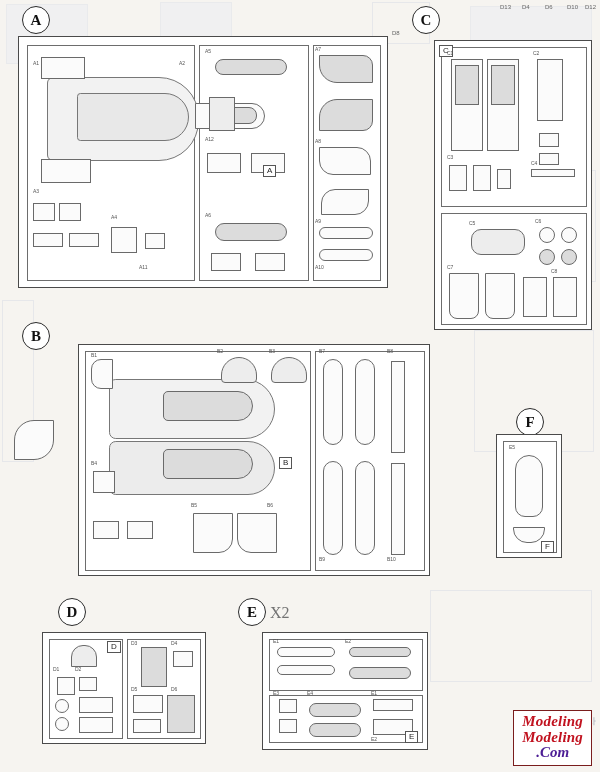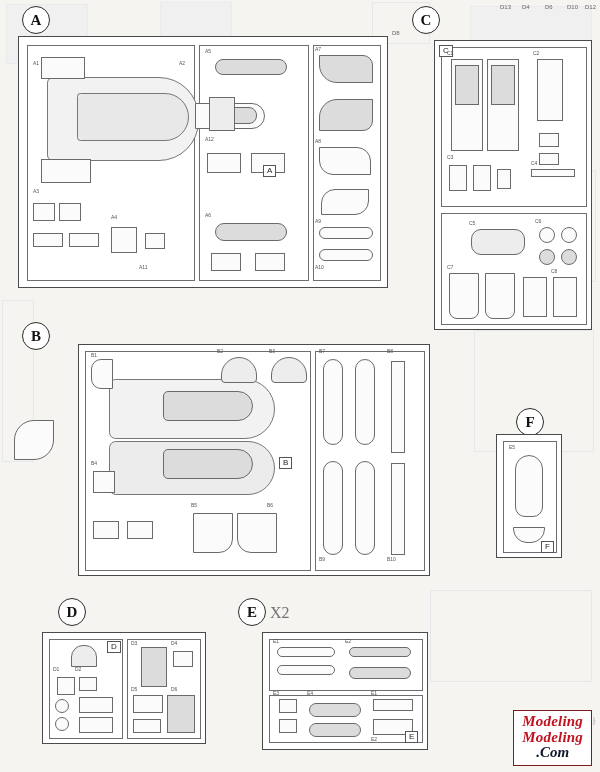--- a/index.html
+++ b/index.html
@@ -84,21 +84,21 @@
   .logo .l1,.logo .l2{
     color:#c1121f;
     font-weight:bold;
     font-style:italic;
     font-size:15px;
     line-height:1.05;
     font-family:"Liberation Serif", serif;
     letter-spacing:.2px;
   }
   .logo .l3{
-    color:#0f172a;
+    color:#4c1d95;
     font-weight:bold;
     font-style:italic;
     font-size:15px;
     line-height:1.05;
     font-family:"Liberation Serif", serif;
   }
   .wm{
     position:absolute;
     right:4px;bottom:44px;
     font-size:9px;color:#9aa3b0;

